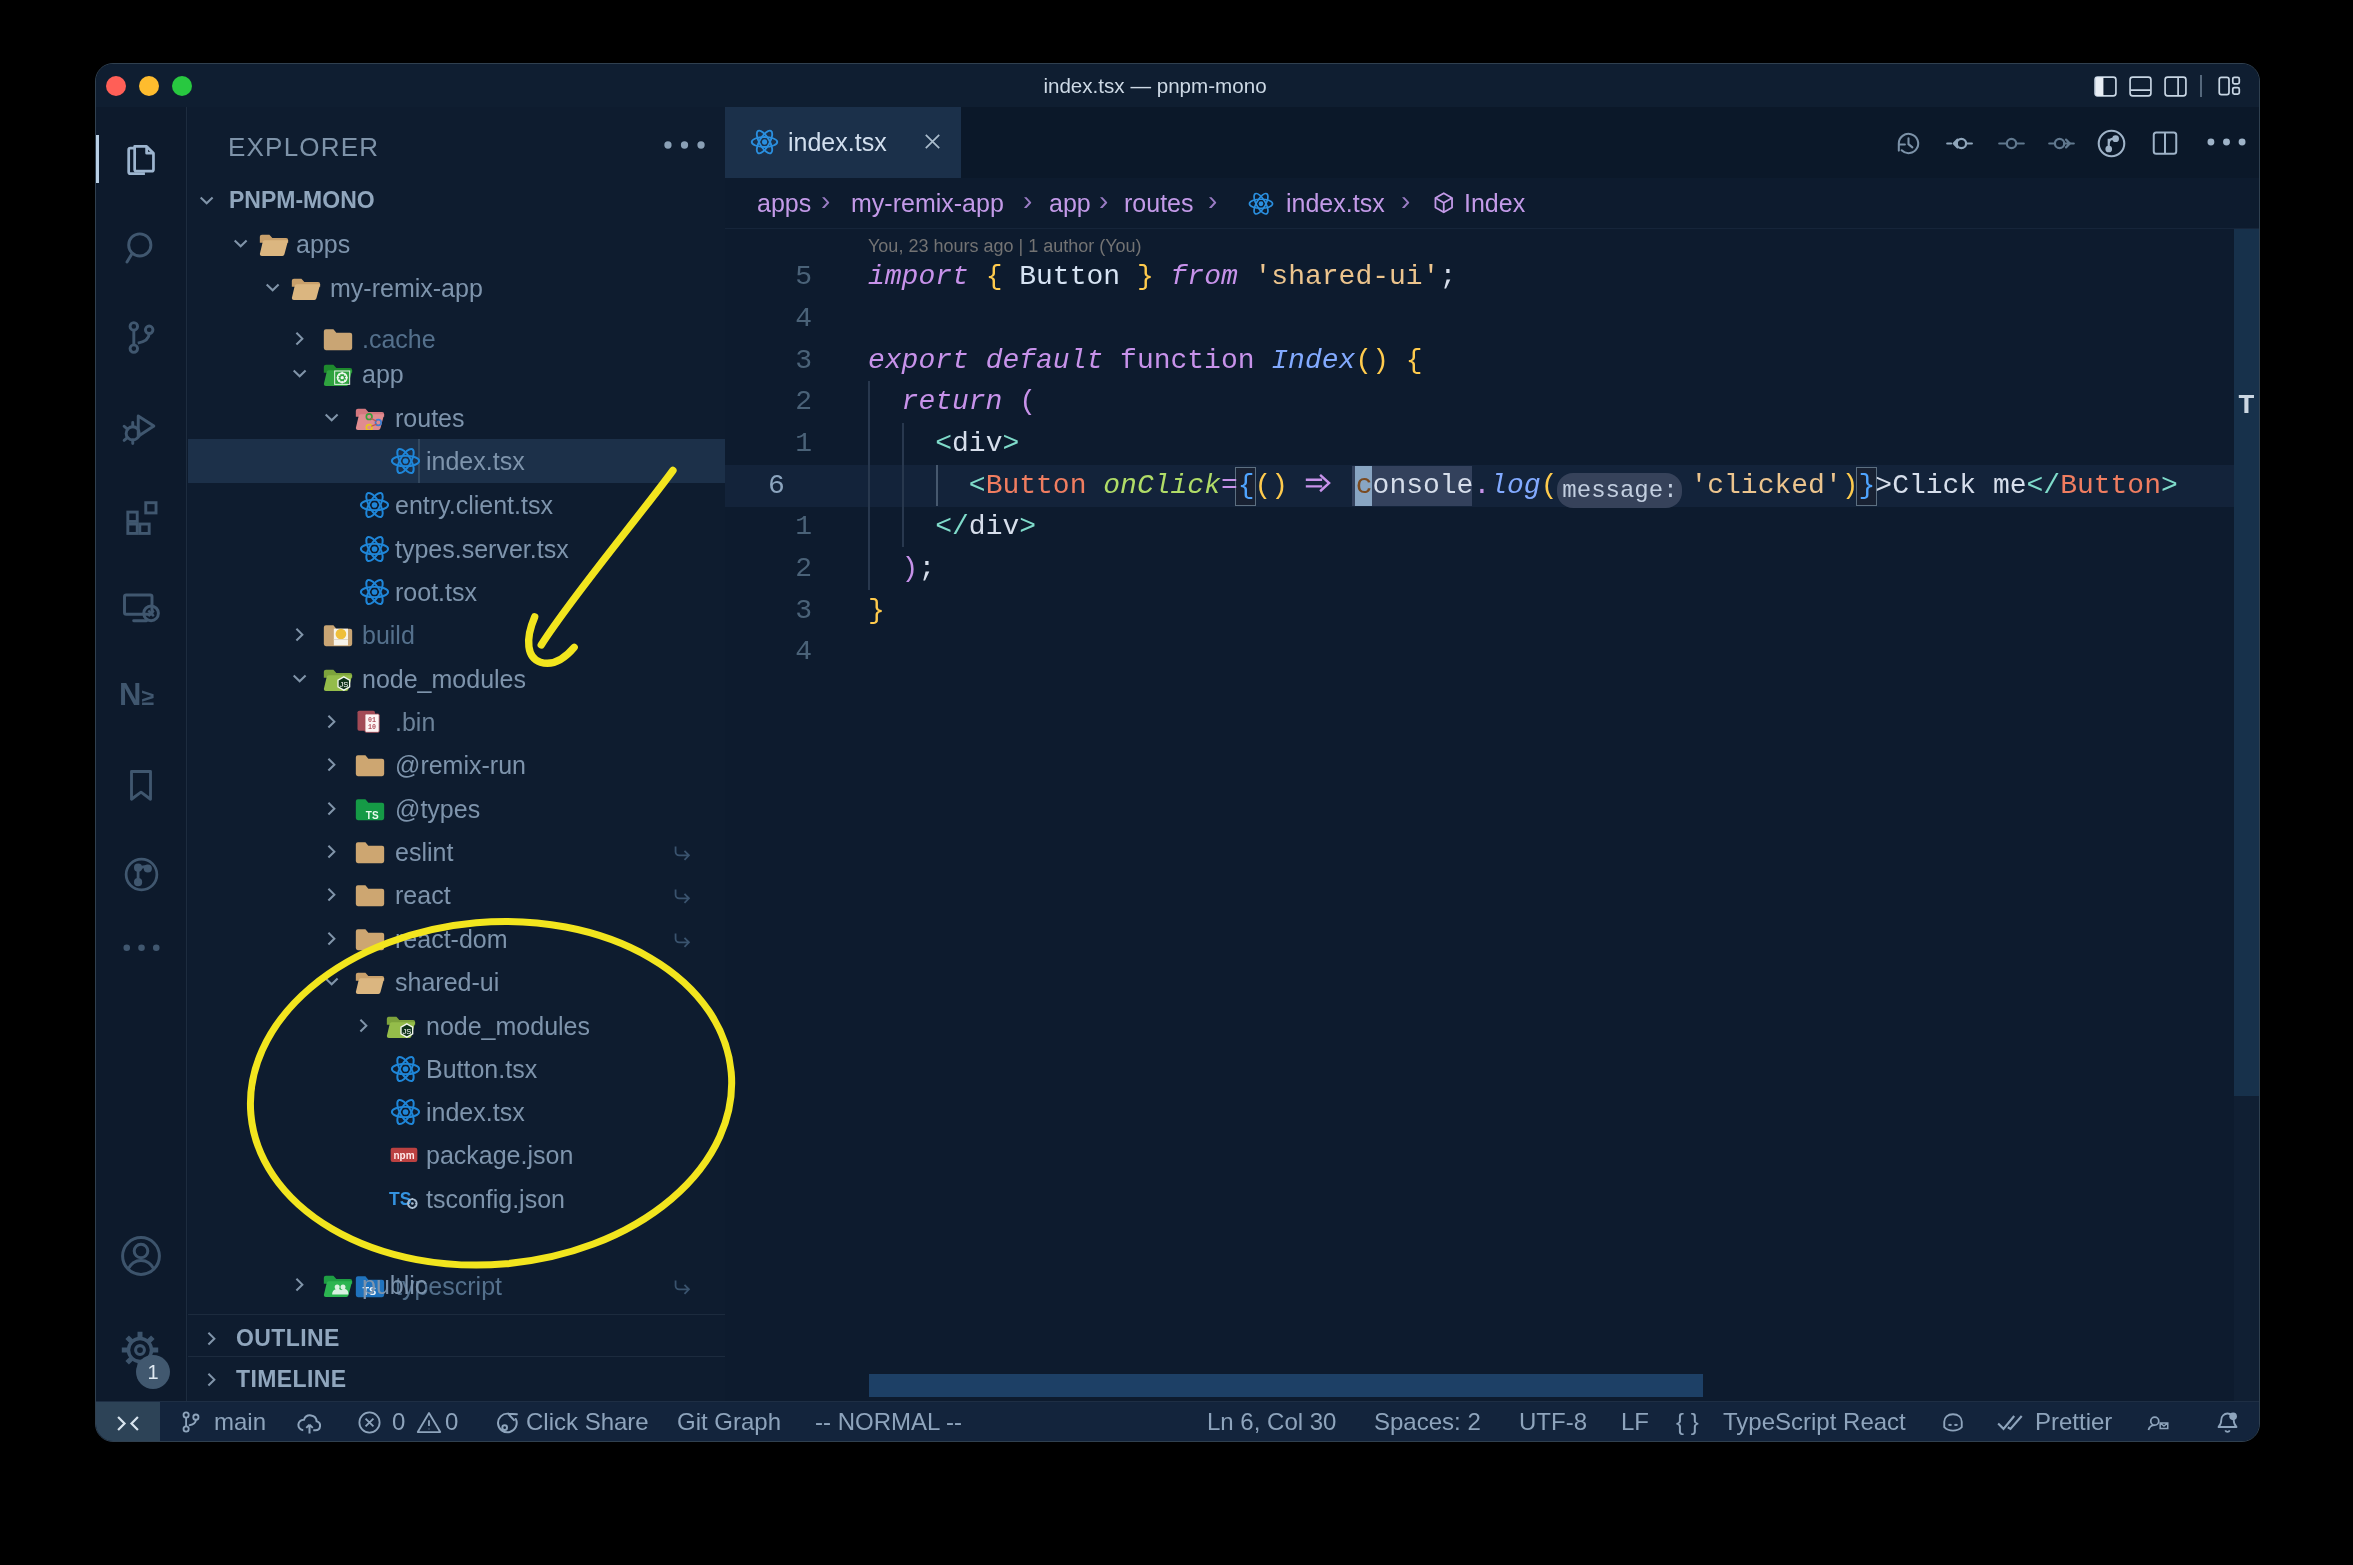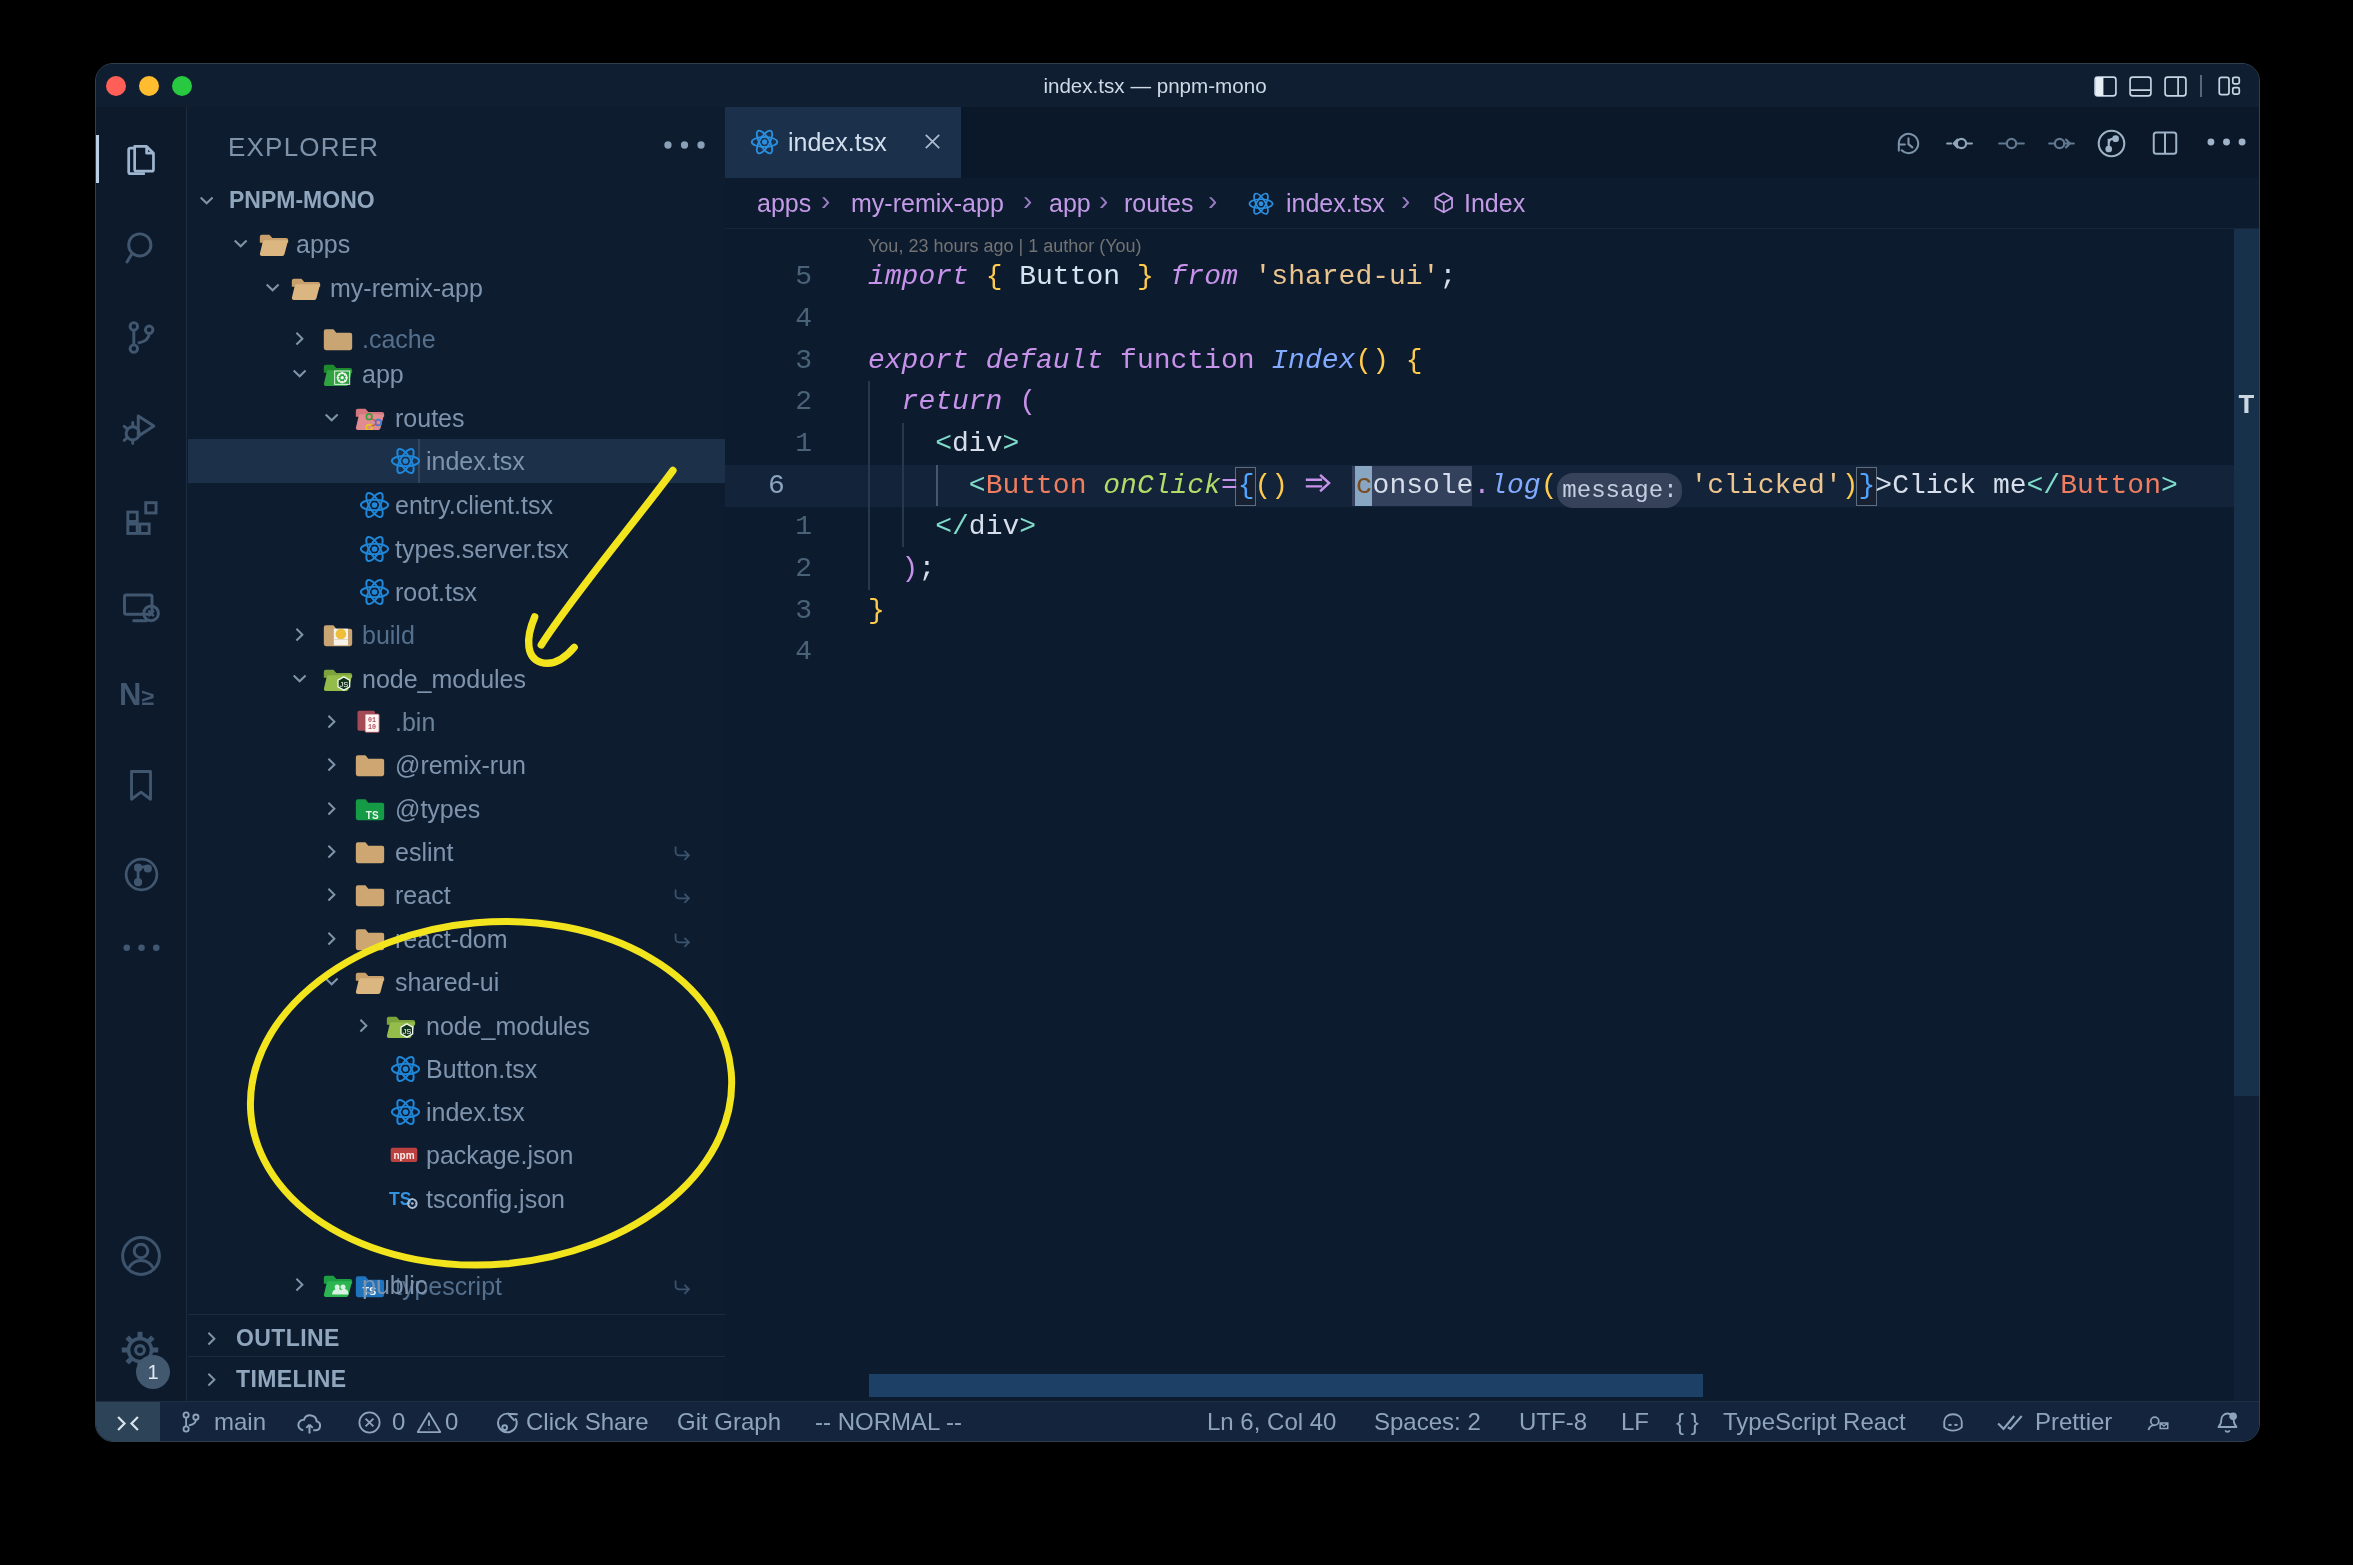--- a/index.html
+++ b/index.html
@@ -595,21 +595,21 @@
         <path d="M12 10 v5 M12 17.5 v0.5"></path>
       </svg>
     <span class="sbt" style="left:349px">0</span>
     <svg class="abs" style="left:397px;top:6.6px" width="28" height="28" viewBox="0 0 24 24" fill="none" stroke="#8ea4bc" stroke-width="1.7">
         <path d="M13 4 a8 8 0 1 0 6.5 4.5 M13 4 l7.5 0.5 M13 4 l5 5.5" stroke-linecap="round"></path>
         <circle cx="10" cy="16" r="2"></circle>
       </svg>
     <span class="sbt" style="left:430px">Click Share</span>
     <span class="sbt" style="left:581px">Git Graph</span>
     <span class="sbt" style="left:719px">-- NORMAL --</span>
-    <span class="sbt" style="left:1111px">Ln 6, Col 40</span>
+    <span class="sbt" style="left:1111px">Ln 6, Col 30</span>
     <span class="sbt" style="left:1278px">Spaces: 2</span>
     <span class="sbt" style="left:1423px">UTF-8</span>
     <span class="sbt" style="left:1525px">LF</span>
     <span class="sbt" style="left:1580px">{ }</span>
     <span class="sbt" style="left:1627px">TypeScript React</span>
     <svg class="abs" style="left:1843px;top:7.4px" width="28" height="28" viewBox="0 0 24 24" fill="none" stroke="#8ea4bc" stroke-width="1.6">
         <path d="M12 4.5 c-4.5 0 -7.5 2.6 -7.5 6.5 v4.5 c1.8 1.8, 4.5 3, 7.5 3 c3 0, 5.7 -1.2, 7.5 -3 V11 c0 -3.9 -3 -6.5 -7.5 -6.5 Z"></path>
         <path d="M8.2 13.2 c0.8 0.9, 1.7 0.9, 2.5 0 M13.3 13.2 c0.8 0.9, 1.7 0.9, 2.5 0"></path>
       </svg>
     <svg class="abs" style="left:1900px;top:10px" width="30" height="23" viewBox="0 0 28 20">

